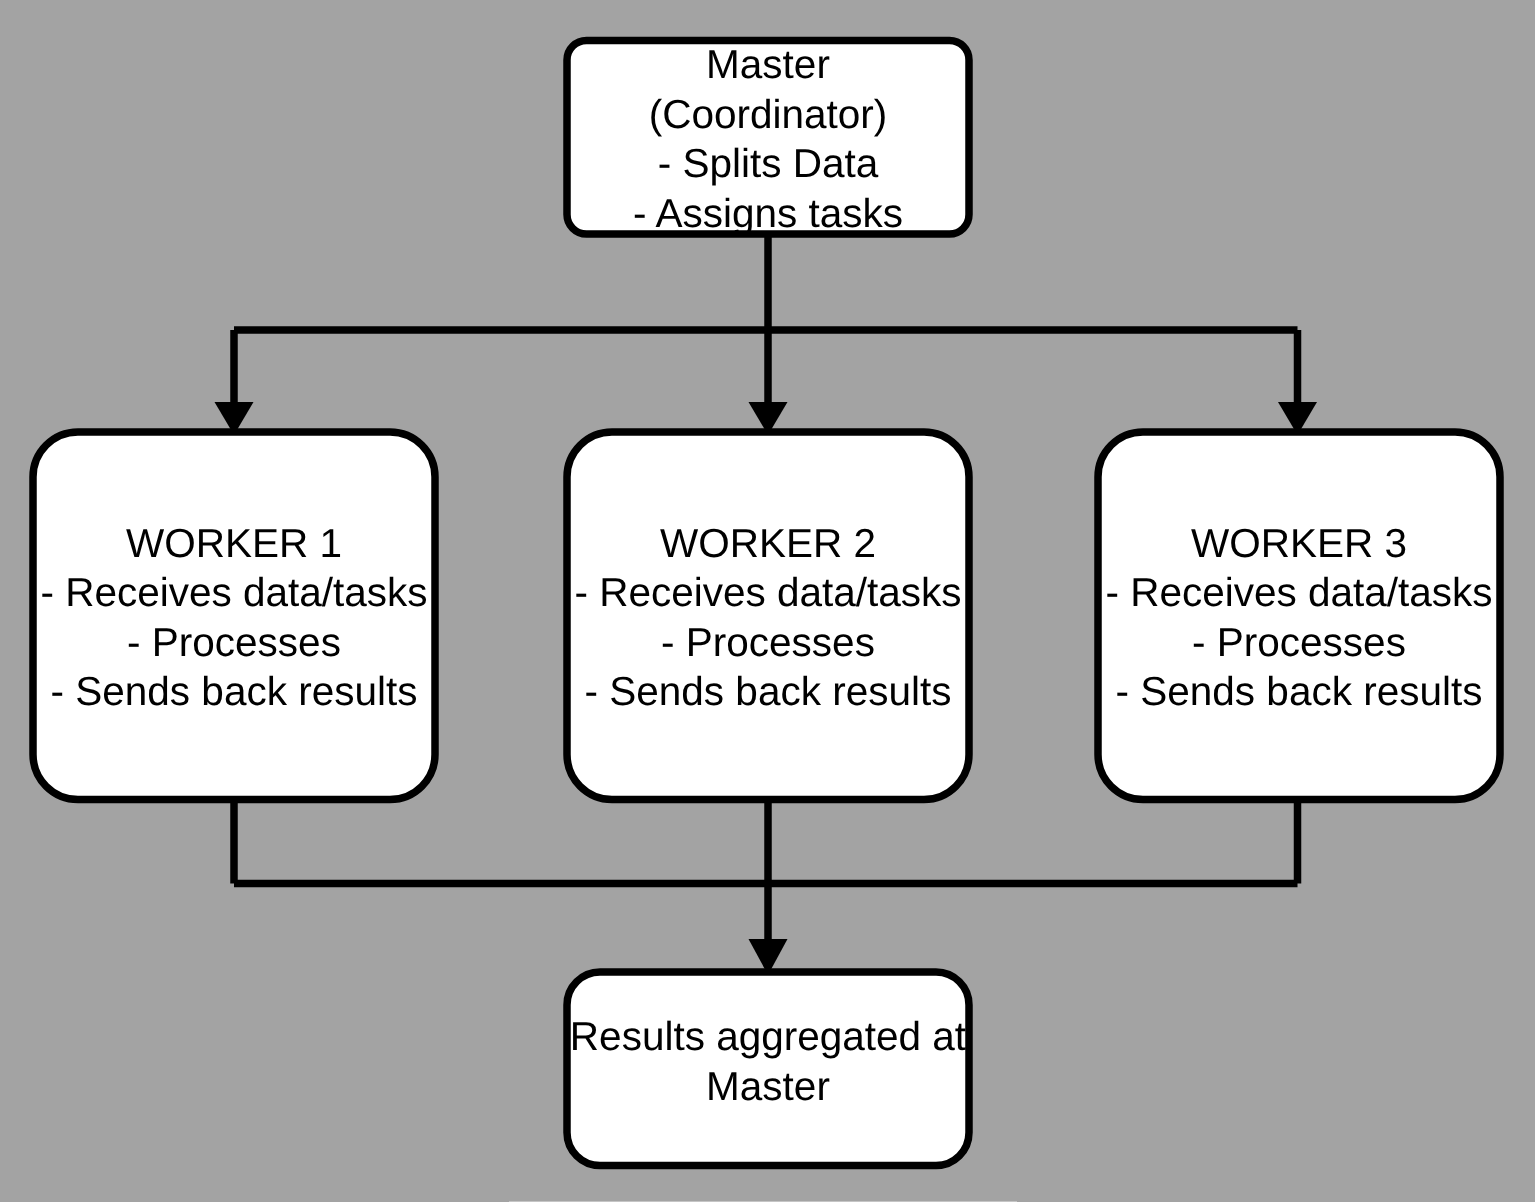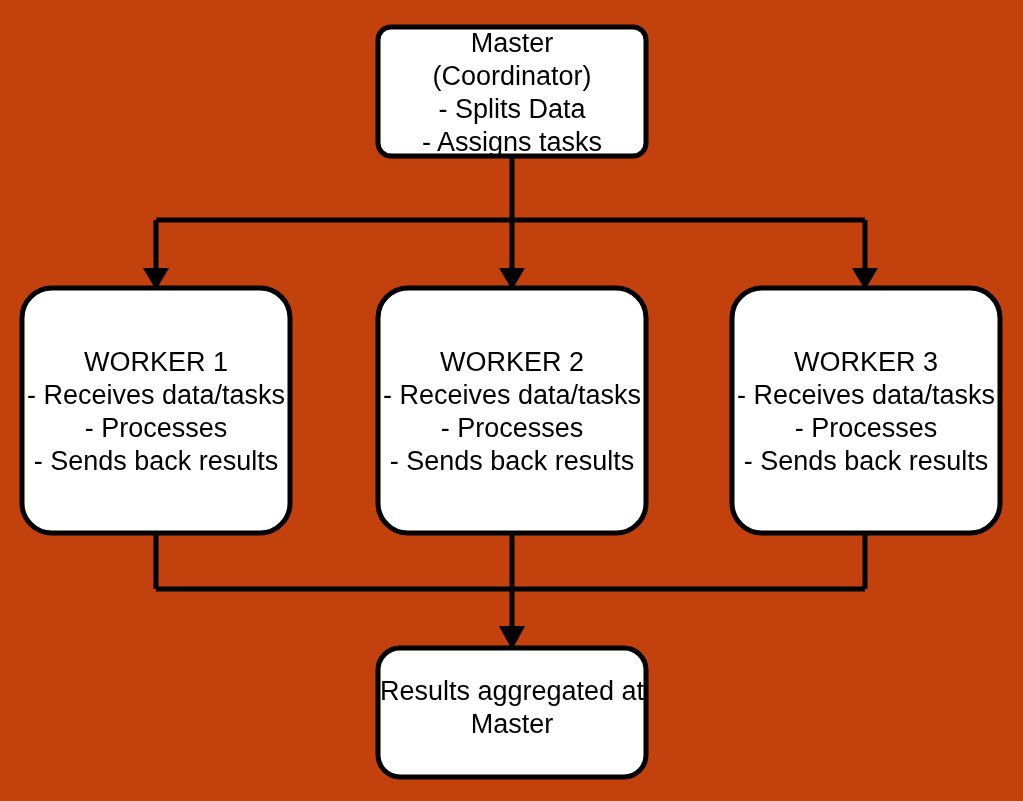--- a/index.html
+++ b/index.html
@@ -44,21 +44,21 @@
     font-family: "Liberation Sans", sans-serif;
     font-size: 27px;
     text-anchor: middle;
     dominant-baseline: middle;
     white-space: pre;
   }
 </style>
 </head>
 <body>
 
-<div id="diagram-root" style="background: #c2410c;">
+<div id="diagram-root" style="background: #a3a3a3;">
   <svg class="diagram-canvas" viewBox="0 0 1023 801" xmlns="http://www.w3.org/2000/svg">
 
     <g>
       <path class="connector" d="M 512 156 L 512 220"></path>
       <path class="connector" d="M 156 220 L 865 220"></path>
 
       <path class="connector" d="M 156 220 L 156 272"></path>
       <polygon class="arrow-head" points="143,268 169,268 156,290"></polygon>
 
       <path class="connector" d="M 512 220 L 512 272"></path>

